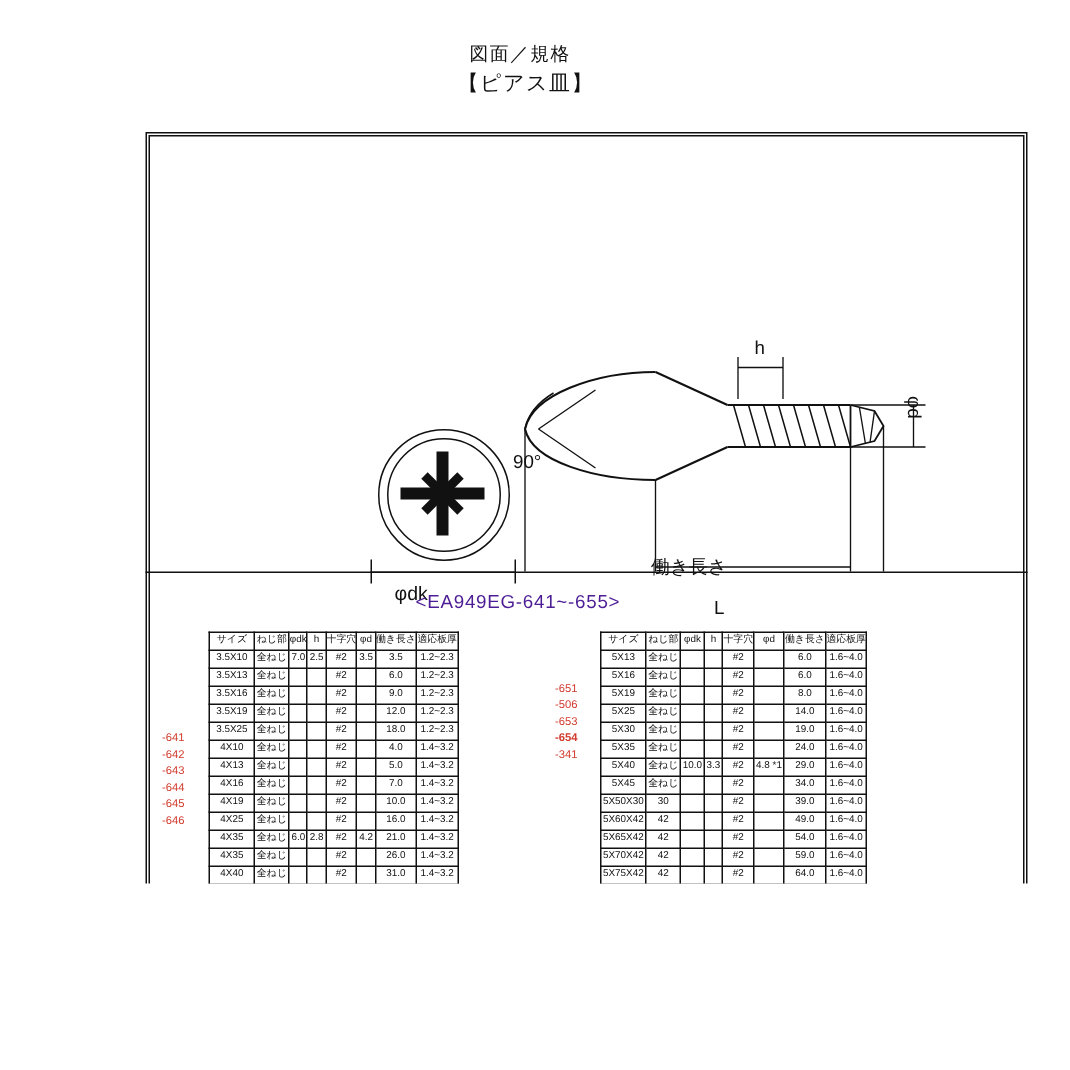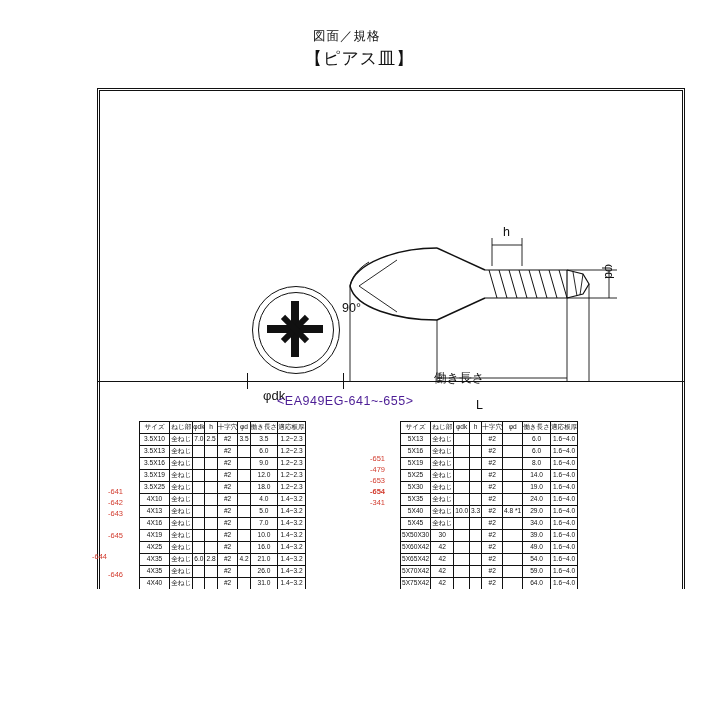--- a/index.html
+++ b/index.html
@@ -6,21 +6,21 @@
   body{width:713px;height:713px;font-family:"Liberation Sans",sans-serif;color:#111;}
   .page{position:relative;width:713px;height:589px;overflow:hidden;}
 
   
   .frame{position:absolute;left:97px;top:88px;width:588px;height:582px;border:1.6px solid #111;box-sizing:border-box;}
   .frame.inner-line{left:99px;top:90px;width:584px;height:578px;border-width:1px;}
   .divider{position:absolute;left:97px;top:381px;width:588px;height:0;border-top:1.6px solid #111;}
 
   
   .title1{position:absolute;left:313px;top:28px;font-size:12.5px;letter-spacing:1px;}
-  .title2{position:absolute;left:305px;top:47px;font-size:17px;letter-spacing:1px;}
+  .title2{position:absolute;left:305px;top:47px;font-size:14px;letter-spacing:1px;}
 
   
   .partno{position:absolute;left:277px;top:394px;font-size:12.5px;color:#4c1d95;letter-spacing:.5px;}
 
   
   .draw{position:absolute;left:97px;top:88px;width:588px;height:293px;}
 
   
   .headcircle{position:absolute;left:155px;top:198px;width:86px;height:86px;border:1.7px solid #111;border-radius:50%;background:#fff;}
   .headcircle2{position:absolute;left:161px;top:204px;width:74px;height:74px;border:1.2px solid #111;border-radius:50%;}
@@ -587,24 +587,24 @@
           <td></td>
           <td>35.0</td>
           <td>3.2~6.0</td>
         </tr>
       </tbody>
   </table>
 
   <div class="redlbl" style="left:108px;top:487px;">-641</div>
   <div class="redlbl" style="left:108px;top:498px;">-642</div>
   <div class="redlbl" style="left:108px;top:509px;">-643</div>
-  <div class="redlbl" style="left:92px;top:520px;margin-top:32px;">-644</div>
+  <div class="redlbl" style="left:108px;top:520px;">-644</div>
   <div class="redlbl" style="left:108px;top:531px;">-645</div>
-  <div class="redlbl" style="left:108px;top:542px;margin-top:28px;">-646</div>
+  <div class="redlbl" style="left:108px;top:542px;">-646</div>
 
   <div class="redlbl" style="left:370px;top:454px;">-651</div>
-  <div class="redlbl" style="left:370px;top:465px;">-479</div>
+  <div class="redlbl" style="left:370px;top:465px;">-506</div>
   <div class="redlbl" style="left:370px;top:476px;">-653</div>
   <div class="redlbl" style="left:370px;top:487px;font-weight:bold;">-654</div>
   <div class="redlbl" style="left:370px;top:498px;">-341</div>
 
   <div class="note">*1:SUS410は5.0</div>
 </div>
 
 </body></html>

